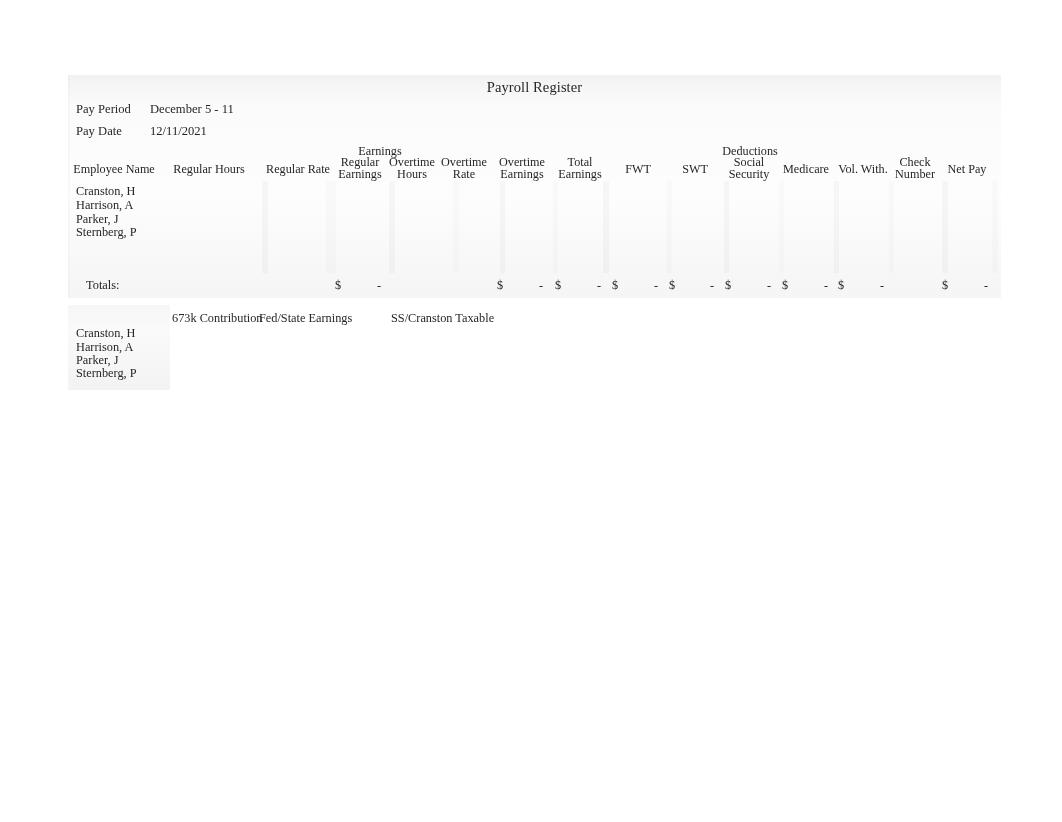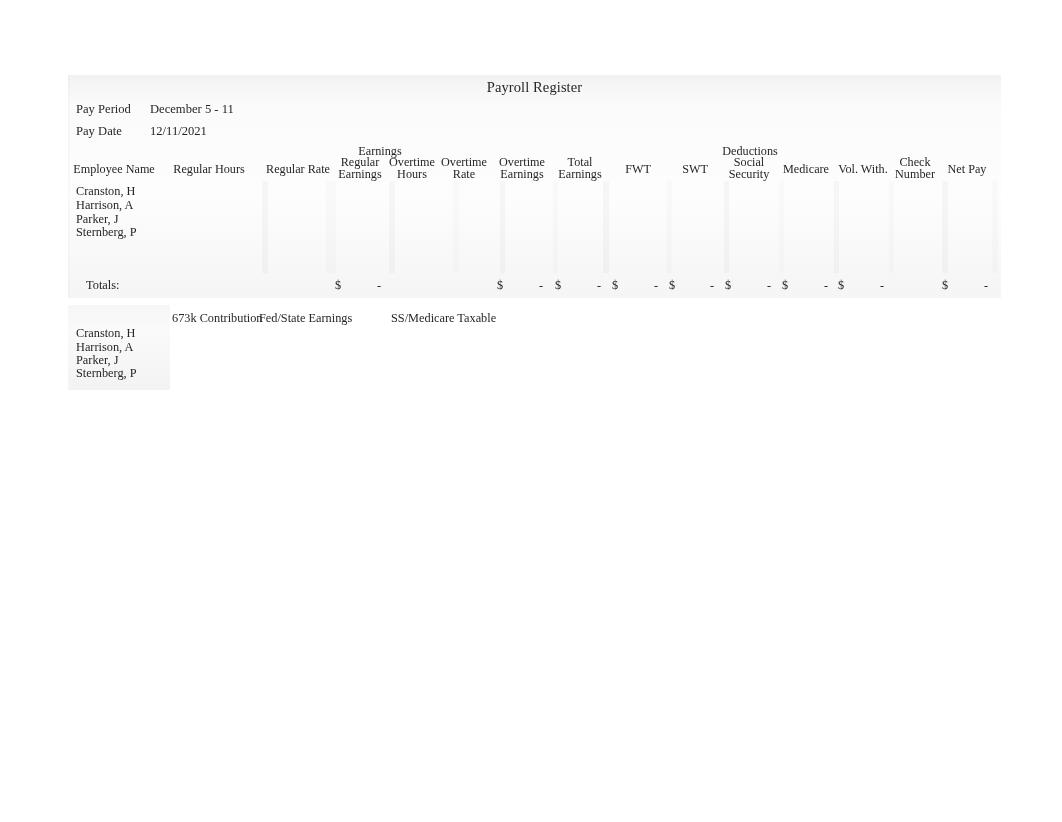--- a/index.html
+++ b/index.html
@@ -233,18 +233,18 @@
 
   <div class="money-sym" style="left:874px; top:203px;">$</div>
   <div class="money-dash" style="left:920px; top:203px;">-</div>
 
 </div>
 
 <div id="sheet2"></div>
 
 <div class="sub-hdr" style="left:172px; top:311px;">673k Contribution</div>
 <div class="sub-hdr" style="left:259px; top:311px;">Fed/State Earnings</div>
-<div class="sub-hdr" style="left:391px; top:311px;">SS/Medicare Taxable</div>
+<div class="sub-hdr" style="left:391px; top:311px;">SS/Cranston Taxable</div>
 
 <div class="sub-name" style="left:76px; top:326px;">Cranston, H</div>
 <div class="sub-name" style="left:76px; top:340px;">Harrison, A</div>
 <div class="sub-name" style="left:76px; top:353px;">Parker, J</div>
 <div class="sub-name" style="left:76px; top:366px;">Sternberg, P</div>
 
 </body></html>

